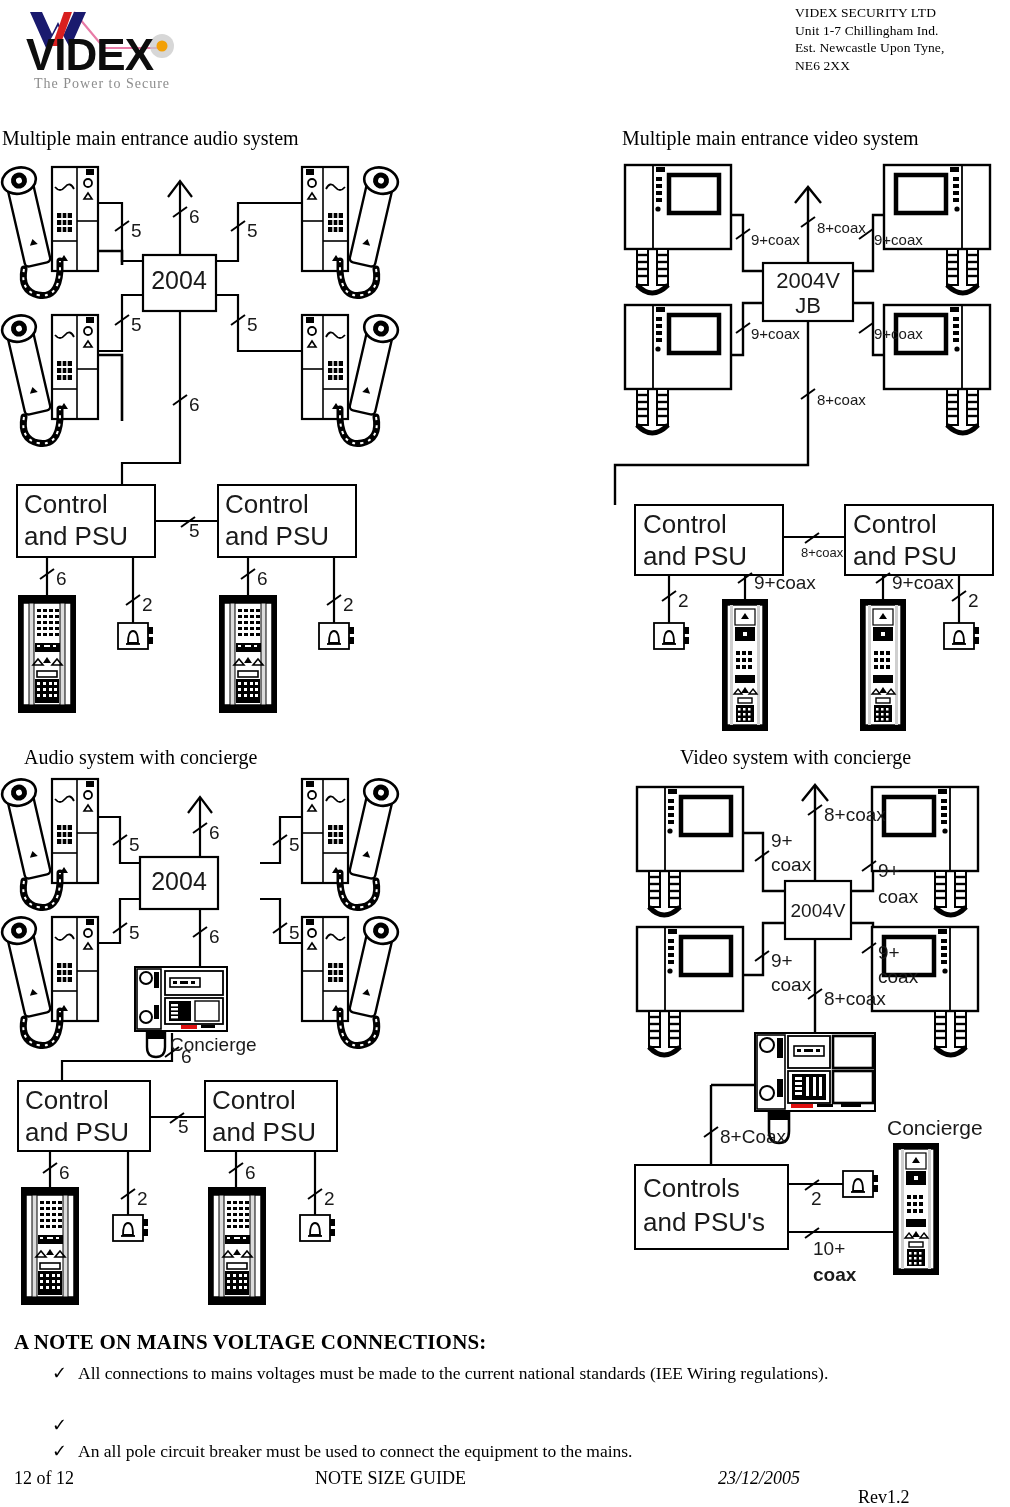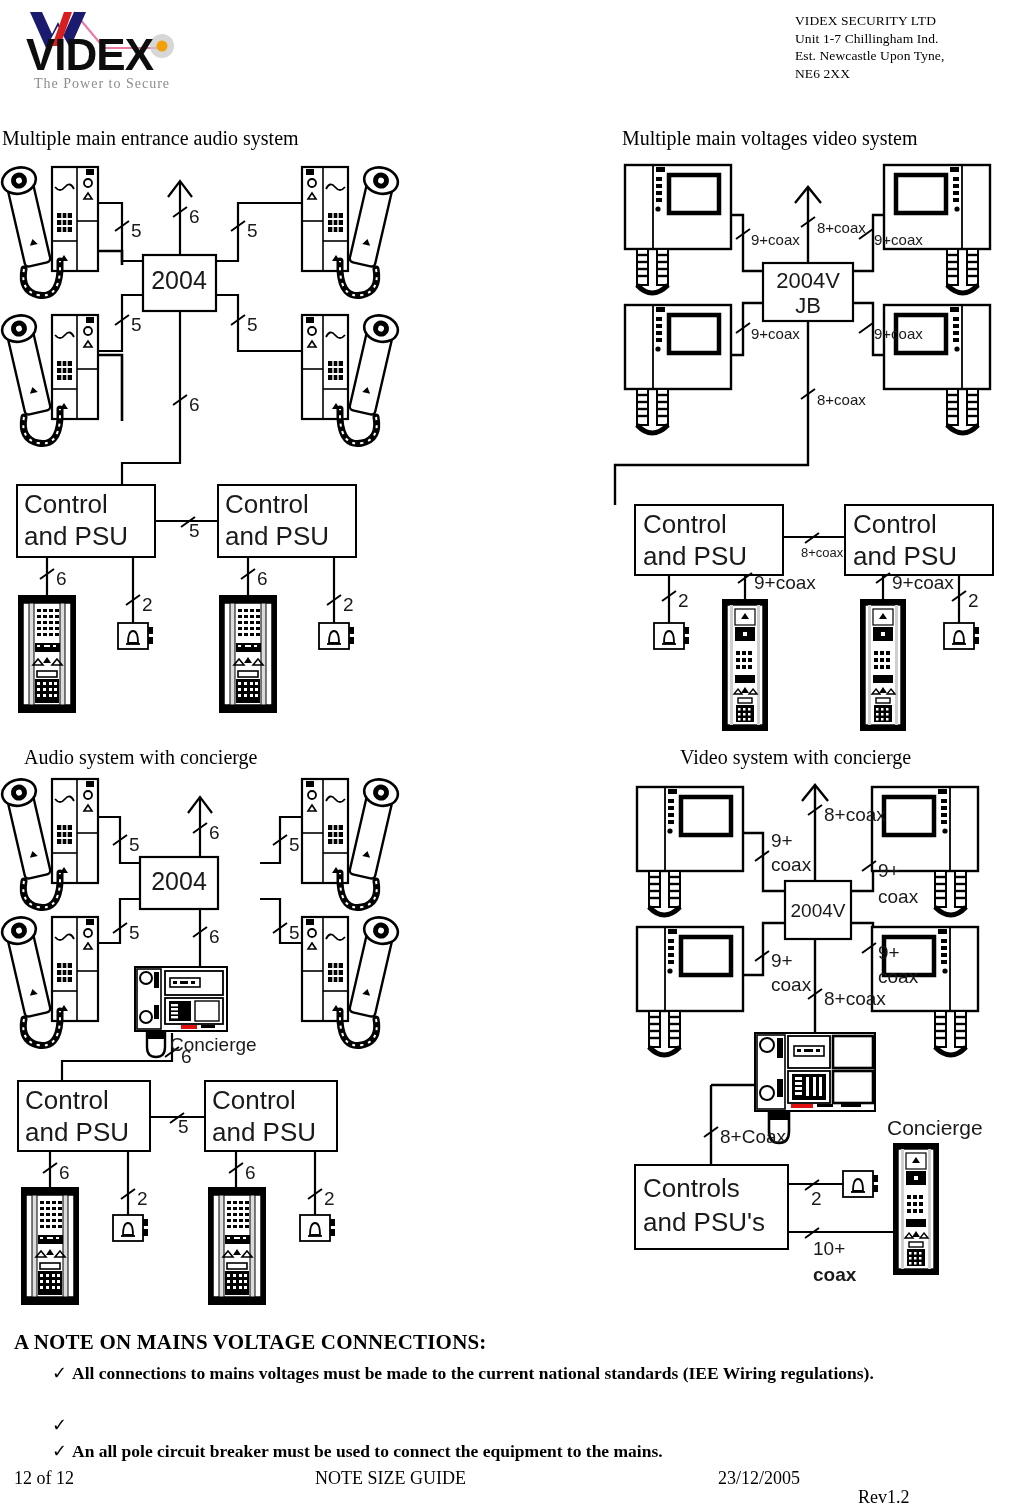--- a/index.html
+++ b/index.html
@@ -11,21 +11,21 @@
     position:relative;
     overflow:hidden;
   }
   .page{position:relative;width:1010px;height:1507px;}
 
   
   .header{position:absolute;left:0;top:0;width:1010px;height:110px;}
   .logo-wrap{position:absolute;left:12px;top:4px;width:185px;height:92px;text-align:right;}
   .logo-svg{display:block;}
   .addr{
-    position:absolute;left:795px;top:12px;width:215px;
+    position:absolute;left:795px;top:4px;width:215px;
     font-family:"Liberation Serif", serif;
     font-size:13.5px;line-height:17.5px;
     letter-spacing:.1px;
   }
   .addr div{white-space:nowrap;}
 
   
   .sec-title{
     position:absolute;
     font-family:"Liberation Serif", serif;
@@ -47,37 +47,36 @@
     position:absolute;left:14px;top:0;
     font-size:21px;font-weight:bold;letter-spacing:.2px;
     white-space:nowrap;
   }
   .note-row{position:absolute;left:52px;width:952px;}
   .note-row .tick{
     position:absolute;left:0;top:0;width:20px;
     font-size:18px;line-height:23px;text-align:left;
   }
   .note-row .txt{
-    margin-left:20px;
+    margin-left:26px;
     font-size:17.5px;line-height:23.5px;
     text-align:justify;
     text-justify:inter-word;
-    font-weight:bold;
   }
   #note-0{top:32px;}
   #note-1{top:84px;}
   #note-2{top:110px;}
   #note-0 .txt{width:945px;}
 
   
   .footer{position:absolute;left:0;top:1468px;width:1010px;height:30px;font-size:18px;}
   .footer span{position:absolute;white-space:nowrap;}
   #f-page{left:14px;top:0;}
   #f-title{left:315px;top:0;}
-  #f-date{left:718px;top:0;}
+  #f-date{left:718px;top:0;font-style:italic;}
   #f-rev{left:858px;top:0;margin-top:19px;}
 
   
   .dlabel{font-family:"Liberation Sans", sans-serif;fill:#1a1a1a;}
 </style>
 </head>
 <body>
 
 <div class="page">
 
@@ -103,21 +102,21 @@
 
     <div class="addr">
       <div>VIDEX SECURITY LTD</div>
       <div>Unit 1-7 Chillingham Ind.</div>
       <div>Est. Newcastle Upon Tyne,</div>
       <div>NE6 2XX</div>
     </div>
   </div>
 
   <div class="sec-title" id="t-audio-multi">Multiple main entrance audio system</div>
-  <div class="sec-title" id="t-video-multi">Multiple main voltages video system</div>
+  <div class="sec-title" id="t-video-multi">Multiple main entrance video system</div>
   <div class="sec-title" id="t-audio-conc">Audio system with concierge</div>
   <div class="sec-title" id="t-video-conc">Video system with concierge</div>
 
   <svg width="0" height="0" style="position:absolute" aria-hidden="true">
     <defs>
 
       <g id="sym-audiophone">
 
         <rect x="52" y="2" width="46" height="104" fill="#fff" stroke="#000" stroke-width="2.2"></rect>
         <line x1="77" y1="2" x2="77" y2="106" stroke="#000" stroke-width="1.6"></line>

